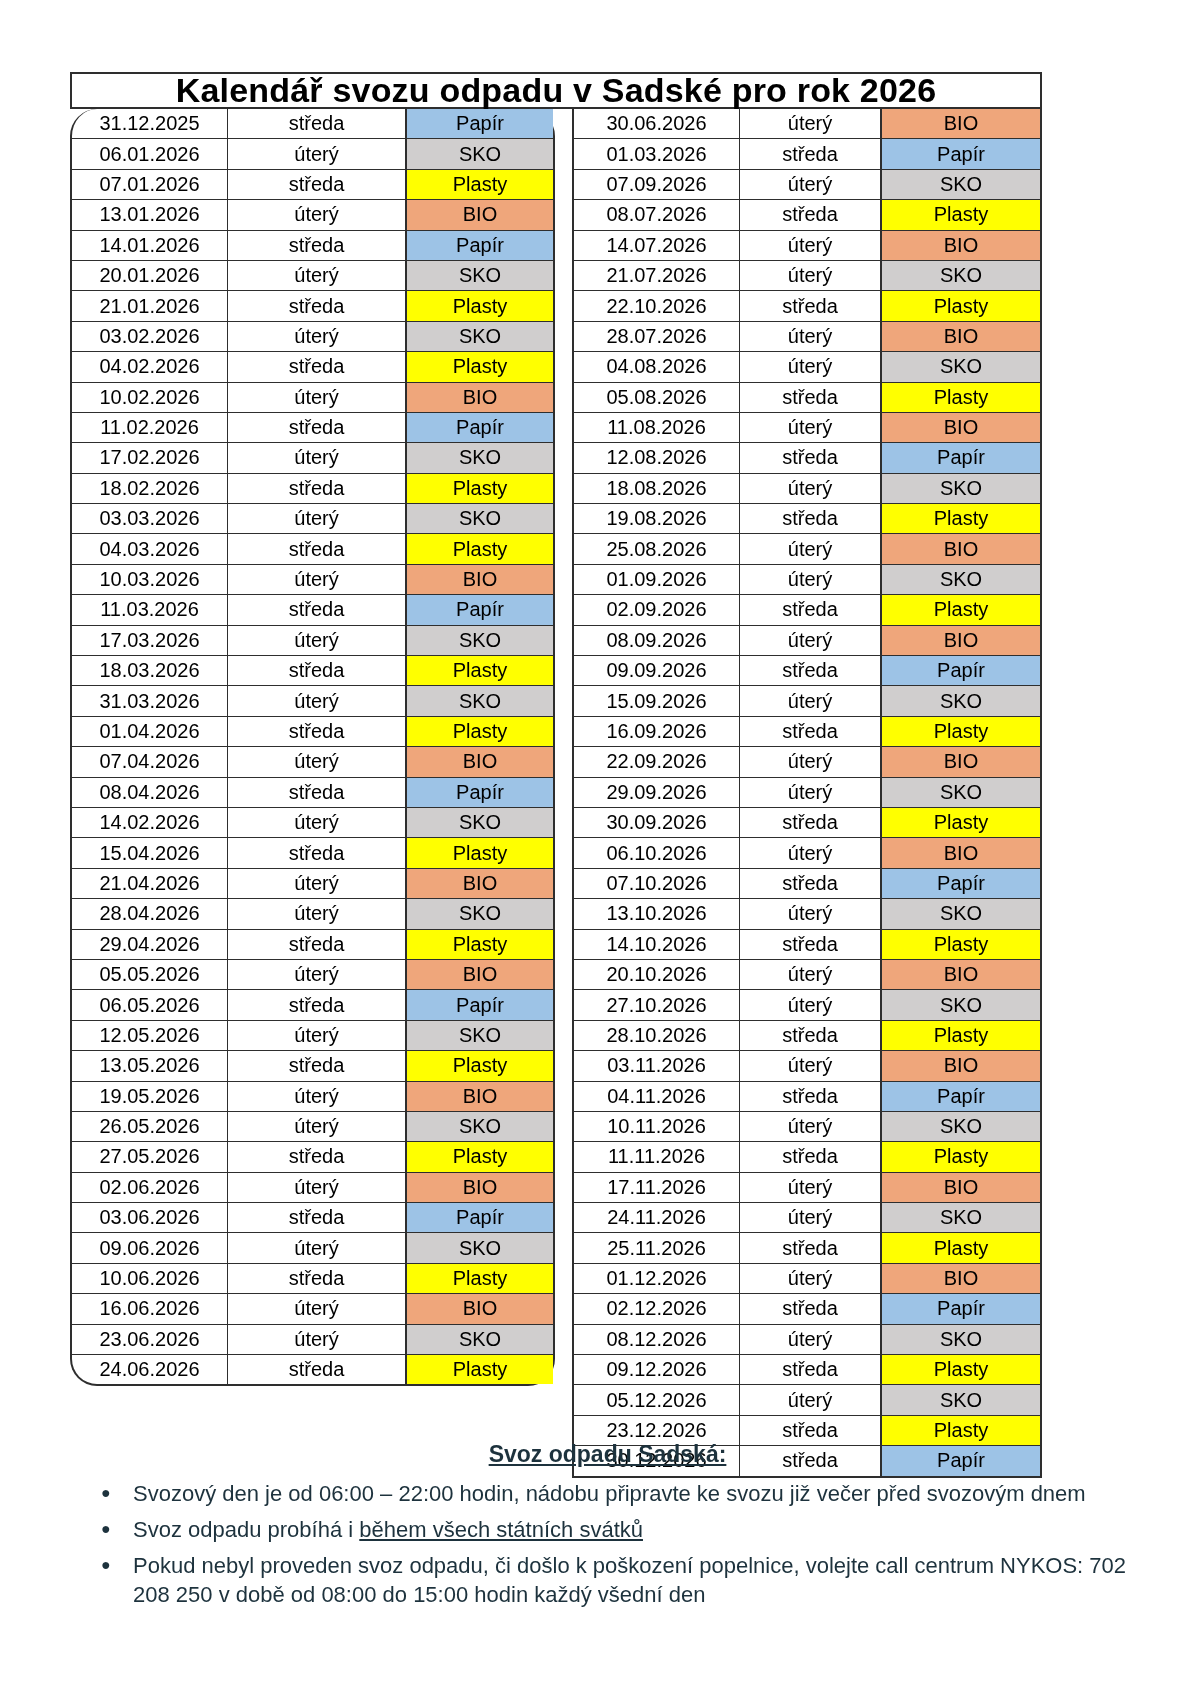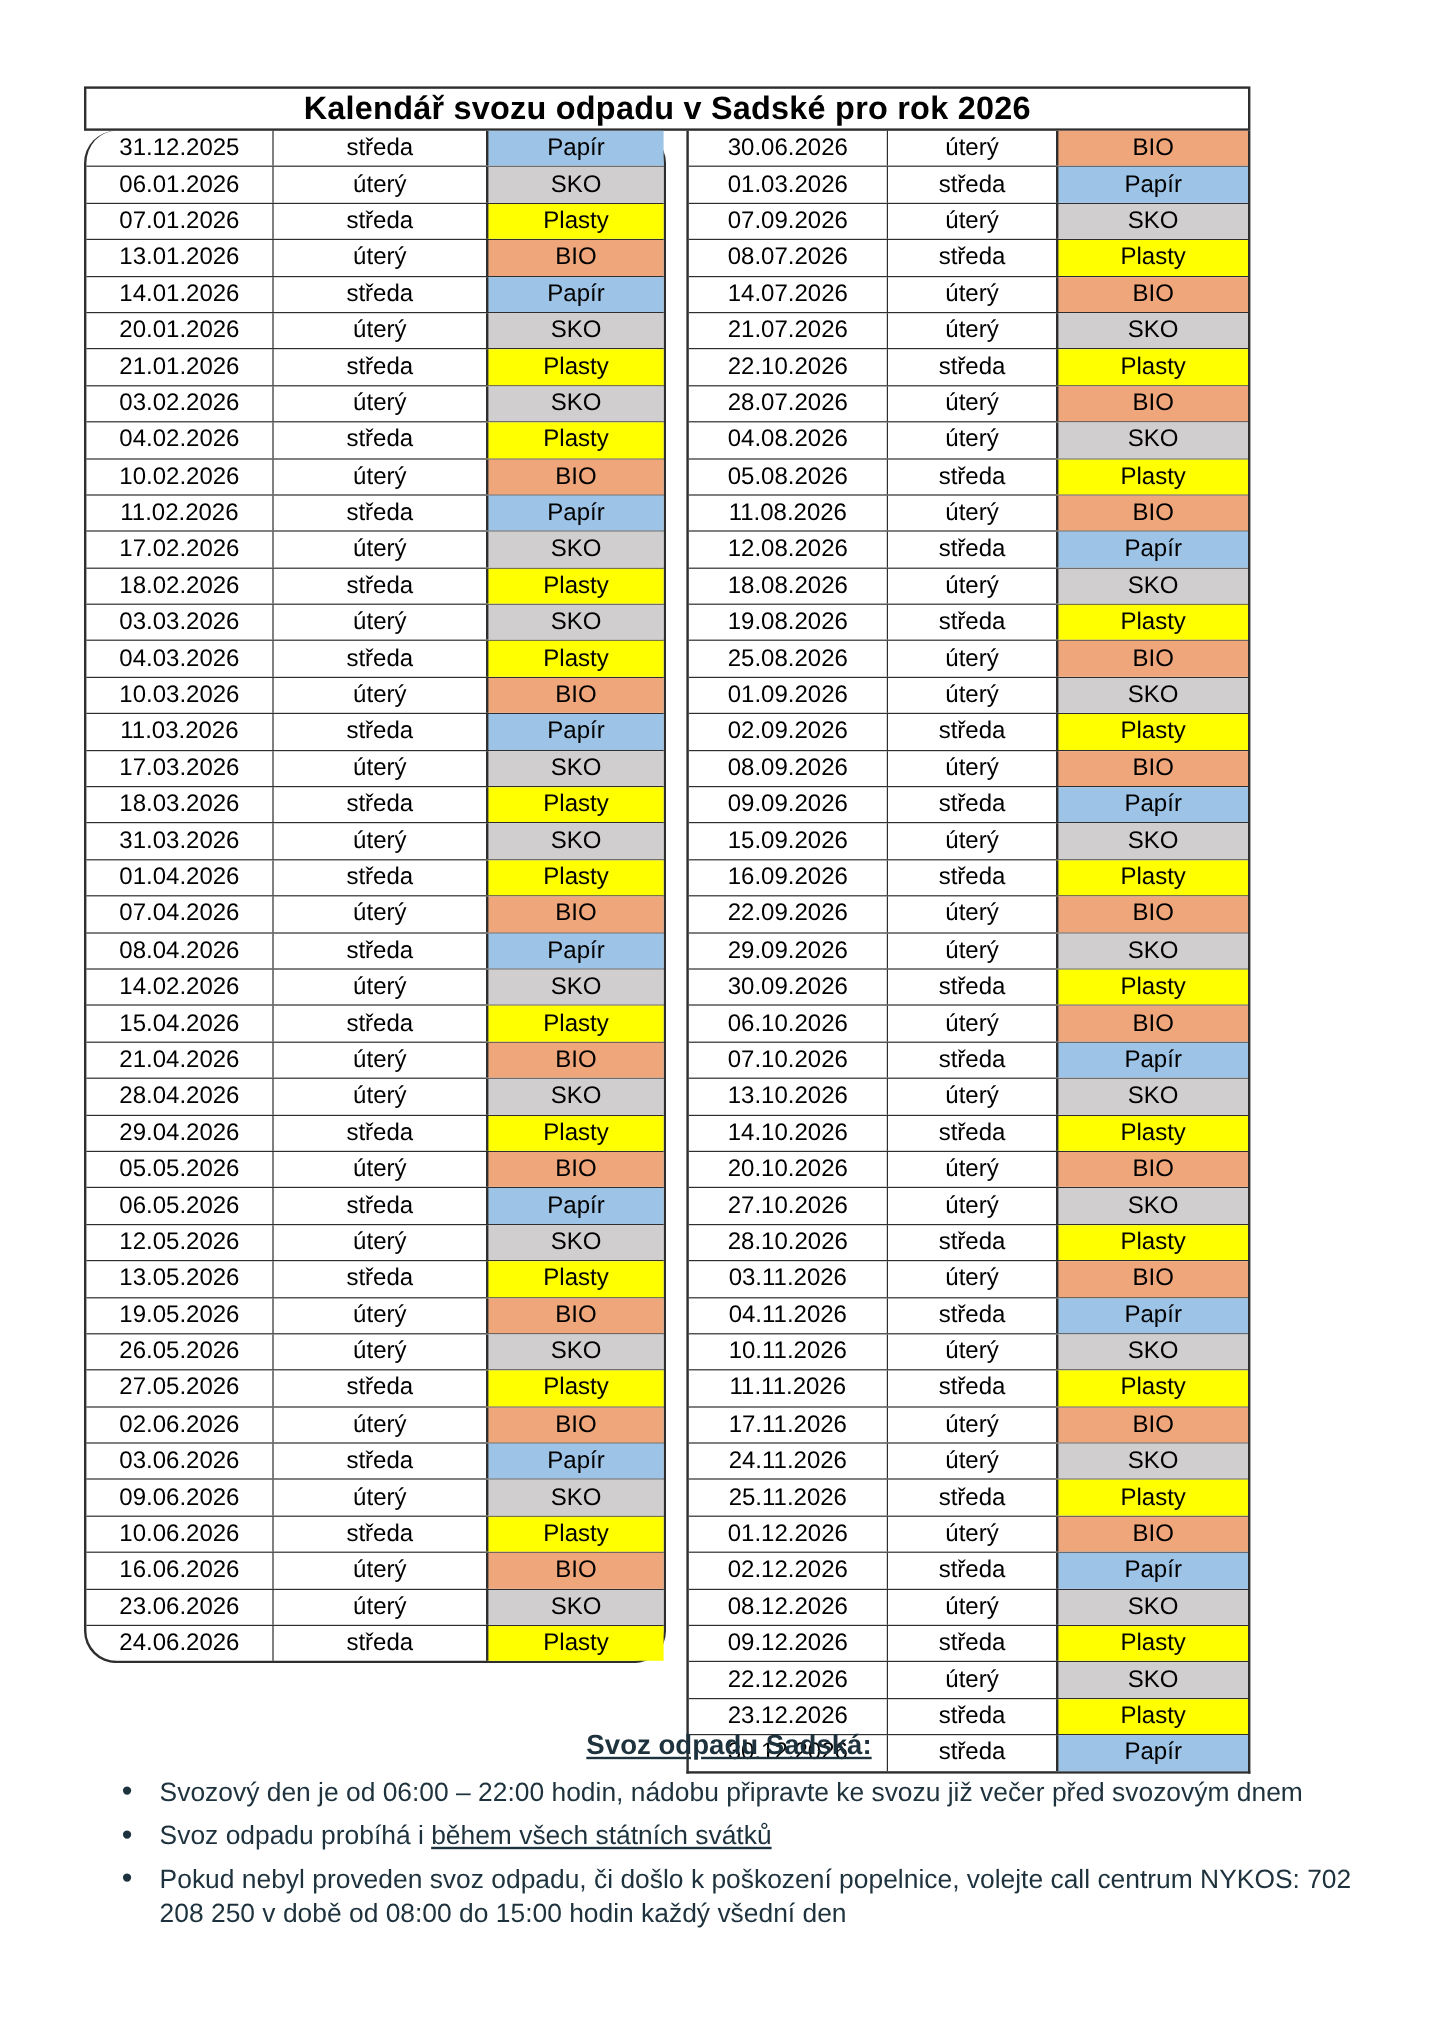--- a/index.html
+++ b/index.html
@@ -18,21 +18,21 @@
     top:72px;
     width:972px;
   }
   .cal-title {
     box-sizing:border-box;
     height:37px;
     border:2px solid #2e2e2e;
     display:flex;
     align-items:center;
     justify-content:center;
-    font-size:27px;
+    font-size:34px;
     font-weight:bold;
     letter-spacing:0.2px;
   }
   .cal-body {
     display:flex;
     align-items:flex-start;
   }
   .half {
     box-sizing:border-box;
     border:2px solid #2e2e2e;
@@ -516,21 +516,21 @@
             <div class="cell date">08.12.2026</div>
             <div class="cell day">úterý</div>
             <div class="cell type" style="background: rgb(208, 206, 206);">SKO</div>
           </div>
           <div class="row">
             <div class="cell date">09.12.2026</div>
             <div class="cell day">středa</div>
             <div class="cell type" style="background: rgb(255, 255, 0);">Plasty</div>
           </div>
           <div class="row">
-            <div class="cell date">22.12.2026</div>
+            <div class="cell date">05.12.2026</div>
             <div class="cell day">úterý</div>
             <div class="cell type" style="background: rgb(208, 206, 206);">SKO</div>
           </div>
           <div class="row">
             <div class="cell date">23.12.2026</div>
             <div class="cell day">středa</div>
             <div class="cell type" style="background: rgb(255, 255, 0);">Plasty</div>
           </div>
           <div class="row">
             <div class="cell date">30.12.2026</div>

